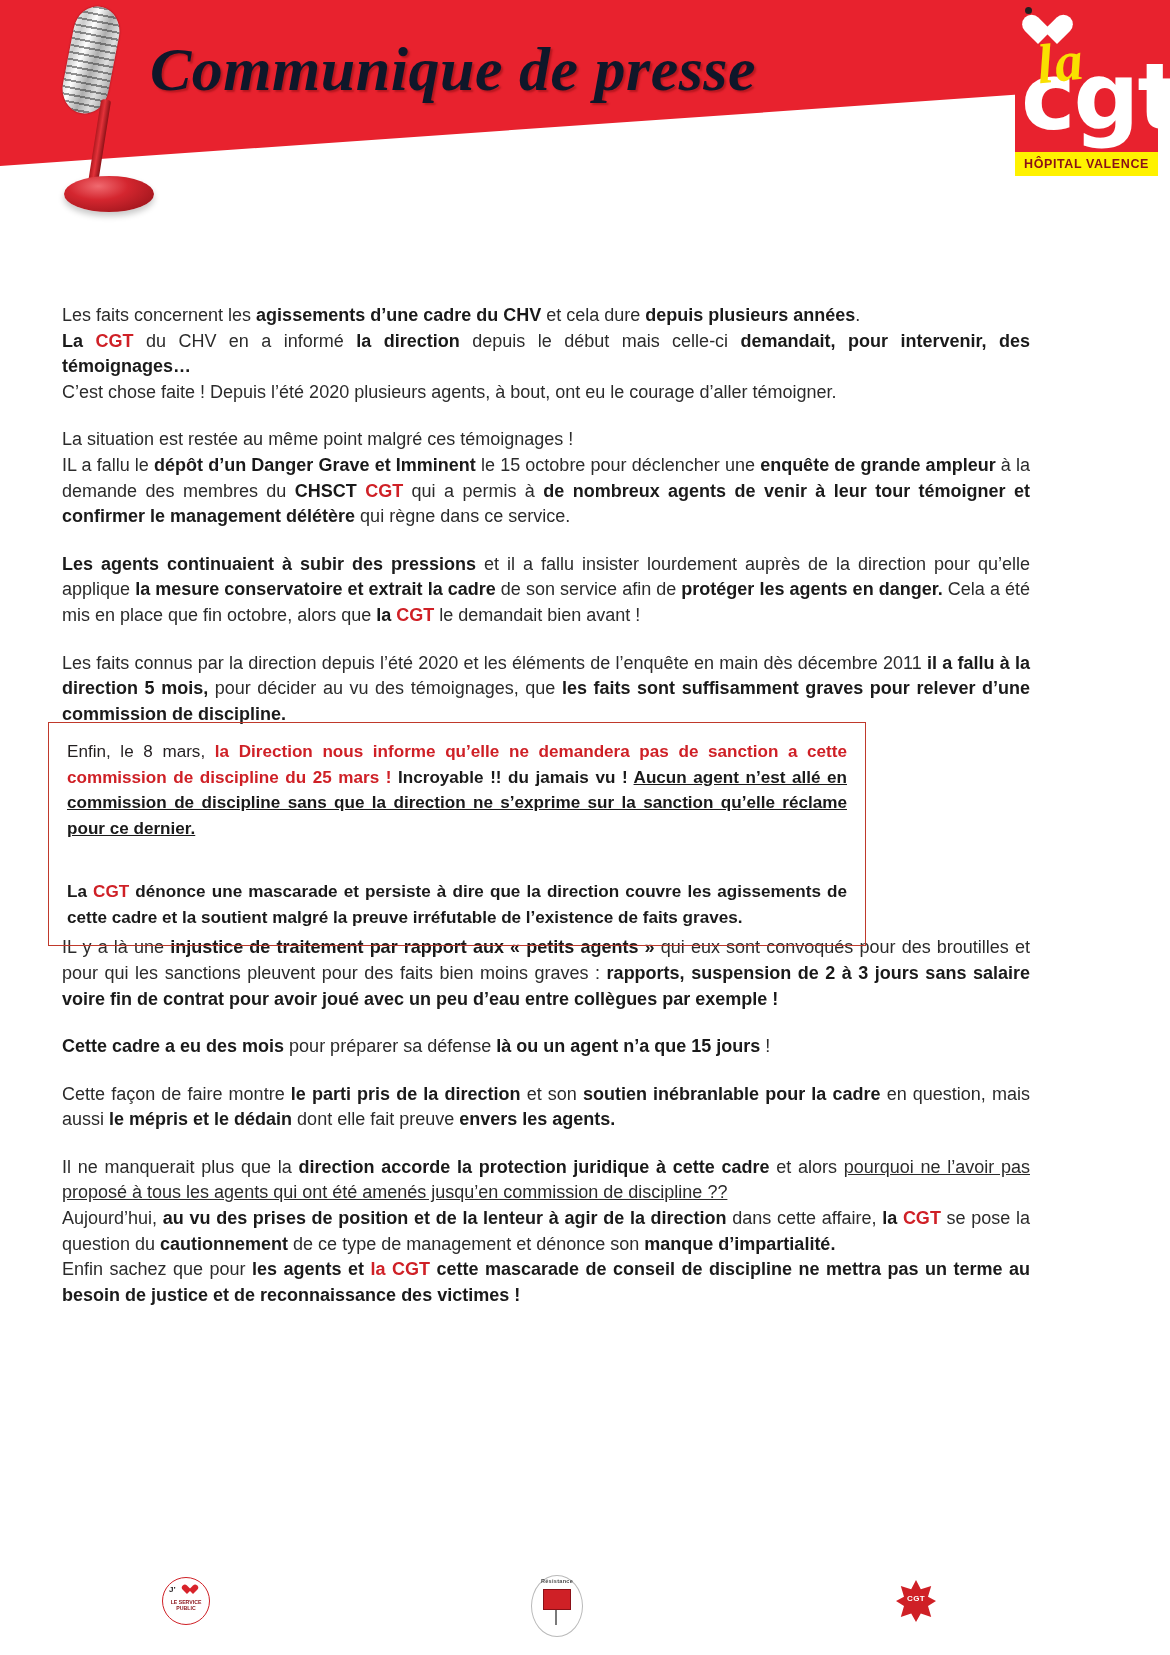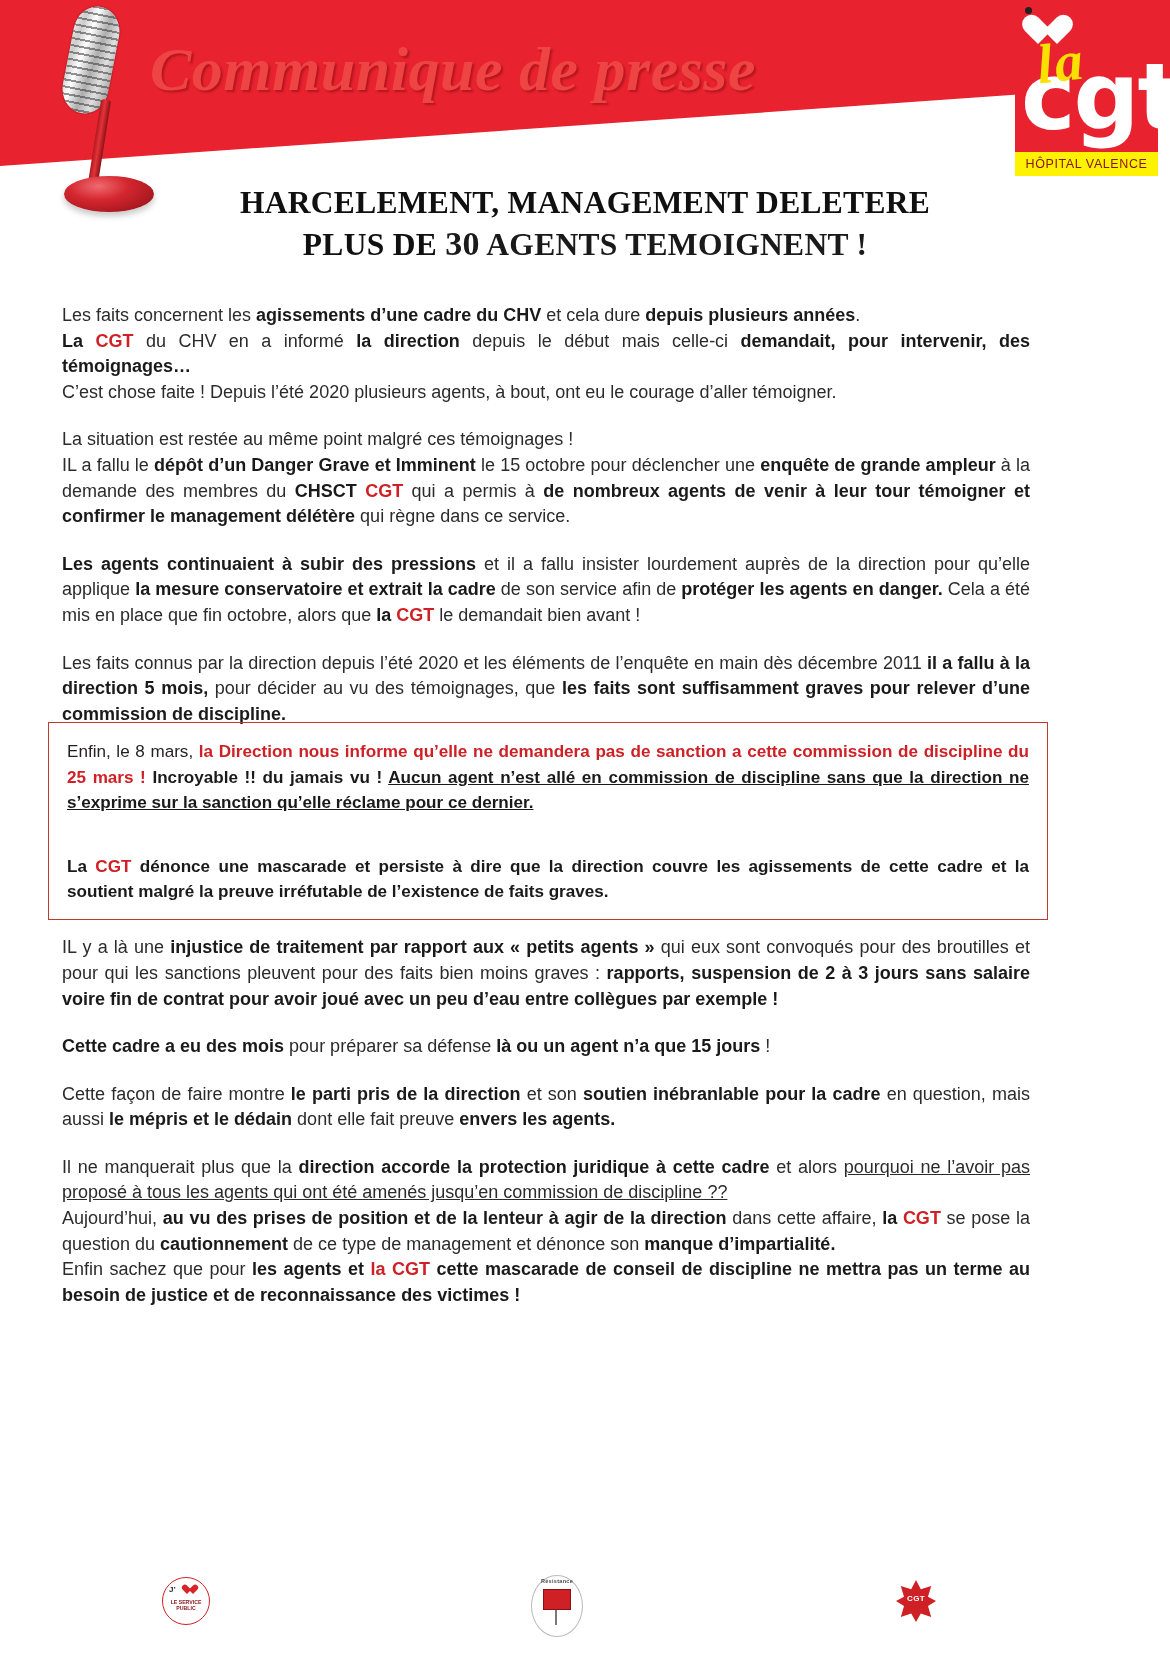--- a/index.html
+++ b/index.html
@@ -35,21 +35,21 @@
   .banner-title {
     position: absolute;
     left: 150px;
     top: 34px;
     width: 760px;
     font-family: "Liberation Serif", "DejaVu Serif", serif;
     font-style: italic;
     font-weight: bold;
     font-size: 62px;
     letter-spacing: 0.5px;
-    color: #ef4444;
+    color: #0f172a;
     text-shadow: 2px 2px 2px rgba(90,0,0,0.35);
     white-space: nowrap;
   }
 
   
   .mic {
     position: absolute;
     left: 46px;
     top: 4px;
     width: 120px;
@@ -167,21 +167,21 @@
   }
   .cgt-logo .yellow-band {
     position: absolute;
     left: 0;
     top: 148px;
     width: 143px;
     height: 24px;
     background: #fff200;
     color: #8a1017;
     font-size: 12.5px;
-    font-weight: normal;
+    font-weight: bold;
     letter-spacing: .6px;
     text-align: center;
     line-height: 24px;
   }
 
   .doc-title {
     position: absolute;
     left: 0;
     top: 182px;
     width: 1170px;
@@ -211,21 +211,21 @@
   }
   b, .b { font-weight: bold; color: #1a1a1a; }
   .red { color: #cf2026; }
   .u { text-decoration: underline; }
 
   
   .callout {
     position: absolute;
     left: 48px;
     top: 722px;
-    width: 1000px;
+    width: 818px;
     box-sizing: border-box;
     border: 1.6px solid #c0392b;
     padding: 16px 18px 14px 18px;
     font-size: 17.1px;
     line-height: 25.6px;
     text-align: justify;
   }
   .callout p { margin: 0; }
   .callout p + p { margin-top: 38px; }
 
@@ -341,24 +341,20 @@
 
   <div class="cgt-logo">
     <div class="red-field"></div>
     <div class="heart"></div>
     <div class="heart-dot"></div>
     <div class="la">la</div>
     <div class="cgt">cgt</div>
     <div class="yellow-band">HÔPITAL VALENCE</div>
   </div>
 
-  <div class="doc-title">
-    <div class="line1">HARCELEMENT, MANAGEMENT DELETERE</div>
-    <div class="line2"><span>PLUS DE </span><b class="num">30</b><b> AGENTS TEMOIGNENT !</b></div>
-  </div>
 
 </div>
 
 <div class="content">
 
   <p><span>Les faits concernent les </span><b>agissements d’une cadre du CHV</b><span> et cela dure </span><b>depuis plusieurs années</b><span>.</span><br><b>La </b><b class="red">CGT</b><span> du CHV en a informé </span><b>la direction</b><span> depuis le début mais celle-ci </span><b>demandait, pour intervenir, des témoignages…</b><br><span>C’est chose faite ! Depuis l’été 2020 plusieurs agents, à bout, ont eu le courage d’aller témoigner.</span></p>
 
   <p><span>La situation est restée au même point malgré ces témoignages !</span><br><span>IL a fallu le </span><b>dépôt d’un Danger Grave et Imminent</b><span> le 15 octobre pour déclencher une </span><b>enquête de grande ampleur</b><span> à la demande des membres du </span><b>CHSCT </b><b class="red">CGT</b><span> qui a permis à </span><b>de nombreux agents de venir à leur tour témoigner et confirmer le management délétère</b><span> qui règne dans ce service.</span></p>
 
   <p><b>Les agents continuaient à subir des pressions</b><span> et il a fallu insister lourdement auprès de la direction pour qu’elle applique </span><b>la mesure conservatoire et extrait la cadre</b><span> de son service afin de </span><b>protéger les agents en danger.</b><span>  Cela a été mis en place que fin octobre, alors que </span><b>la </b><b class="red">CGT</b><span> le demandait bien avant !</span></p>

